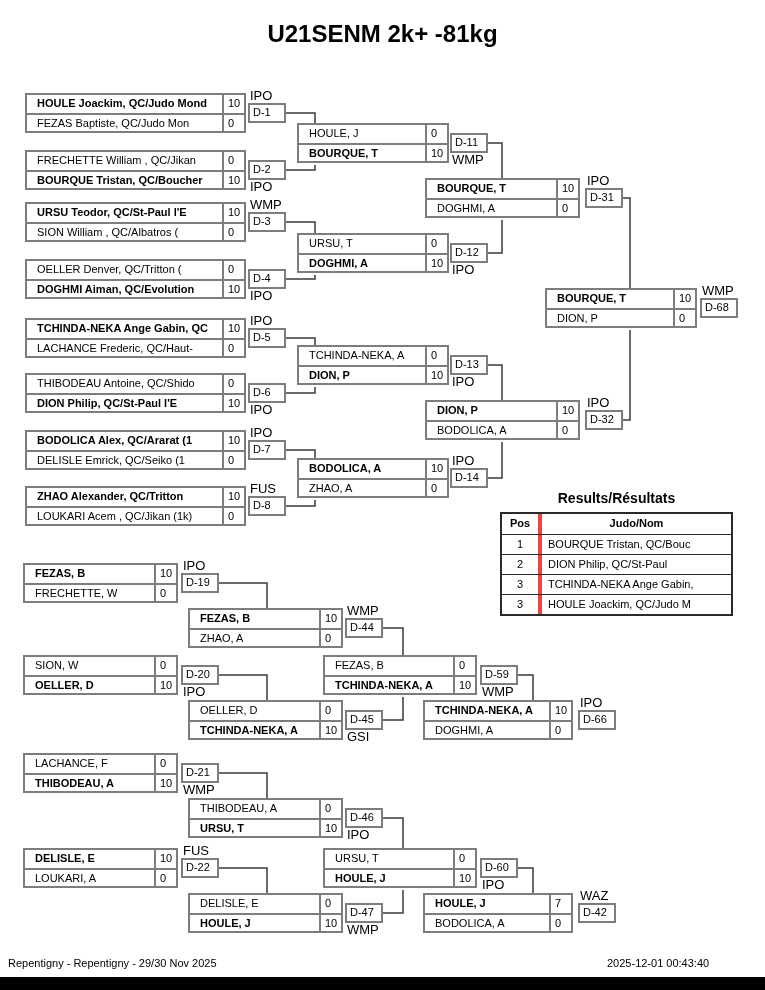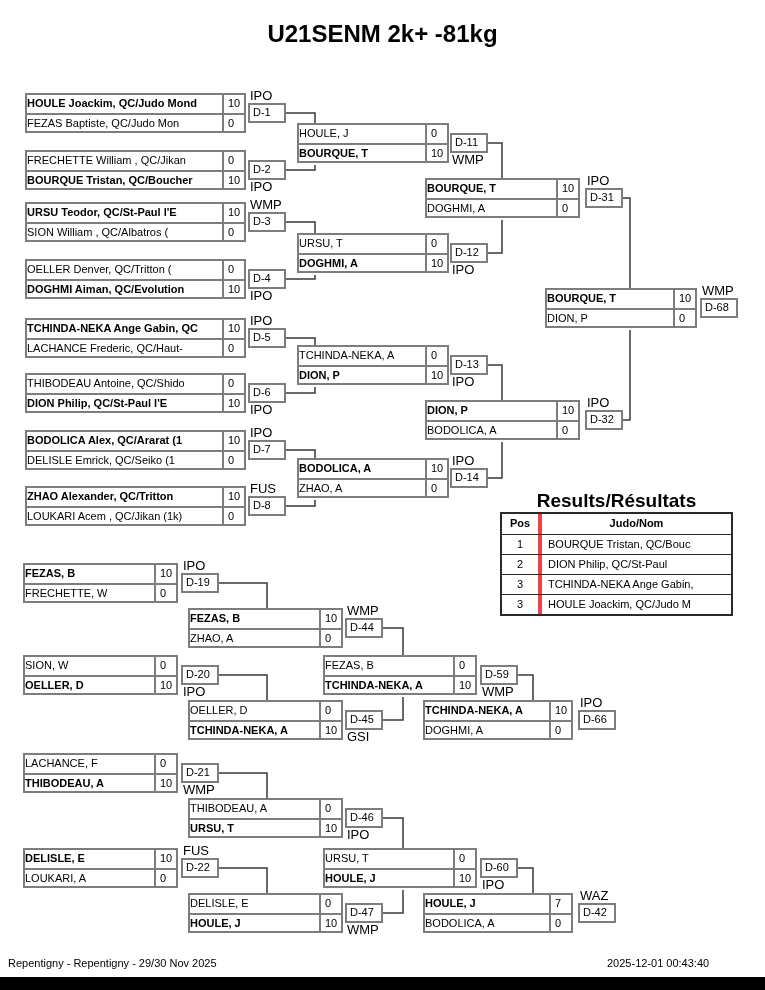--- a/index.html
+++ b/index.html
@@ -3,26 +3,26 @@
 <meta charset="utf-8">
 <style>
   *{margin:0;padding:0;box-sizing:border-box}
   html,body{background:#fff}
   body{width:765px;height:990px;position:relative;font-family:"Liberation Sans",sans-serif;color:#000;overflow:hidden}
   .title{position:absolute;left:0;top:20px;width:765px;text-align:center;font-size:24px;font-weight:bold;letter-spacing:0}
   svg.conn{position:absolute;left:0;top:0;z-index:1}
   .m{position:absolute;border:2px solid #7d7d7d;background:#fff;z-index:2}
   .r{display:flex;height:18px;line-height:17px}
   .r + .r{border-top:2px solid #7d7d7d}
-  .n{flex:1;font-size:11px;padding-left:0;white-space:nowrap;overflow:hidden}
+  .n{flex:1;font-size:11px;padding-left:10px;white-space:nowrap;overflow:hidden}
   .s{width:22px;border-left:2px solid #7d7d7d;font-size:11px;padding-left:4px}
   .w{font-weight:bold}
   .tag{position:absolute;width:38px;height:20px;line-height:15px;border:2px solid #7d7d7d;background:#fff;font-size:11px;padding-left:3px;z-index:3}
   .code{position:absolute;font-size:13px;line-height:10px;z-index:3;letter-spacing:0}
-  .res-title{position:absolute;left:500px;top:490px;width:233px;text-align:center;font-size:19px;font-weight:bold}
+  .res-title{position:absolute;left:500px;top:490px;width:233px;text-align:center;font-size:14px;font-weight:bold}
   .res-table{position:absolute;left:500px;top:512px;width:233px;border:2px solid #2a2a2a;background:#fff;z-index:2}
   .res-row{display:flex;height:20px;line-height:18px;font-size:11px}
   .res-row + .res-row{border-top:1px solid #2a2a2a}
   .res-pos{width:40px;border-right:4px solid #ef4444;text-align:center}
   .res-name{flex:1;padding-left:6px;white-space:nowrap;overflow:hidden}
   .res-head{font-weight:bold}
   .res-head .res-name{text-align:center;padding-left:0}
   .footer-left{position:absolute;left:8px;top:957px;font-size:11px}
   .footer-right{position:absolute;left:607px;top:957px;font-size:11px}
   .bar{position:absolute;left:0;top:977px;width:765px;height:13px;background:#000}

